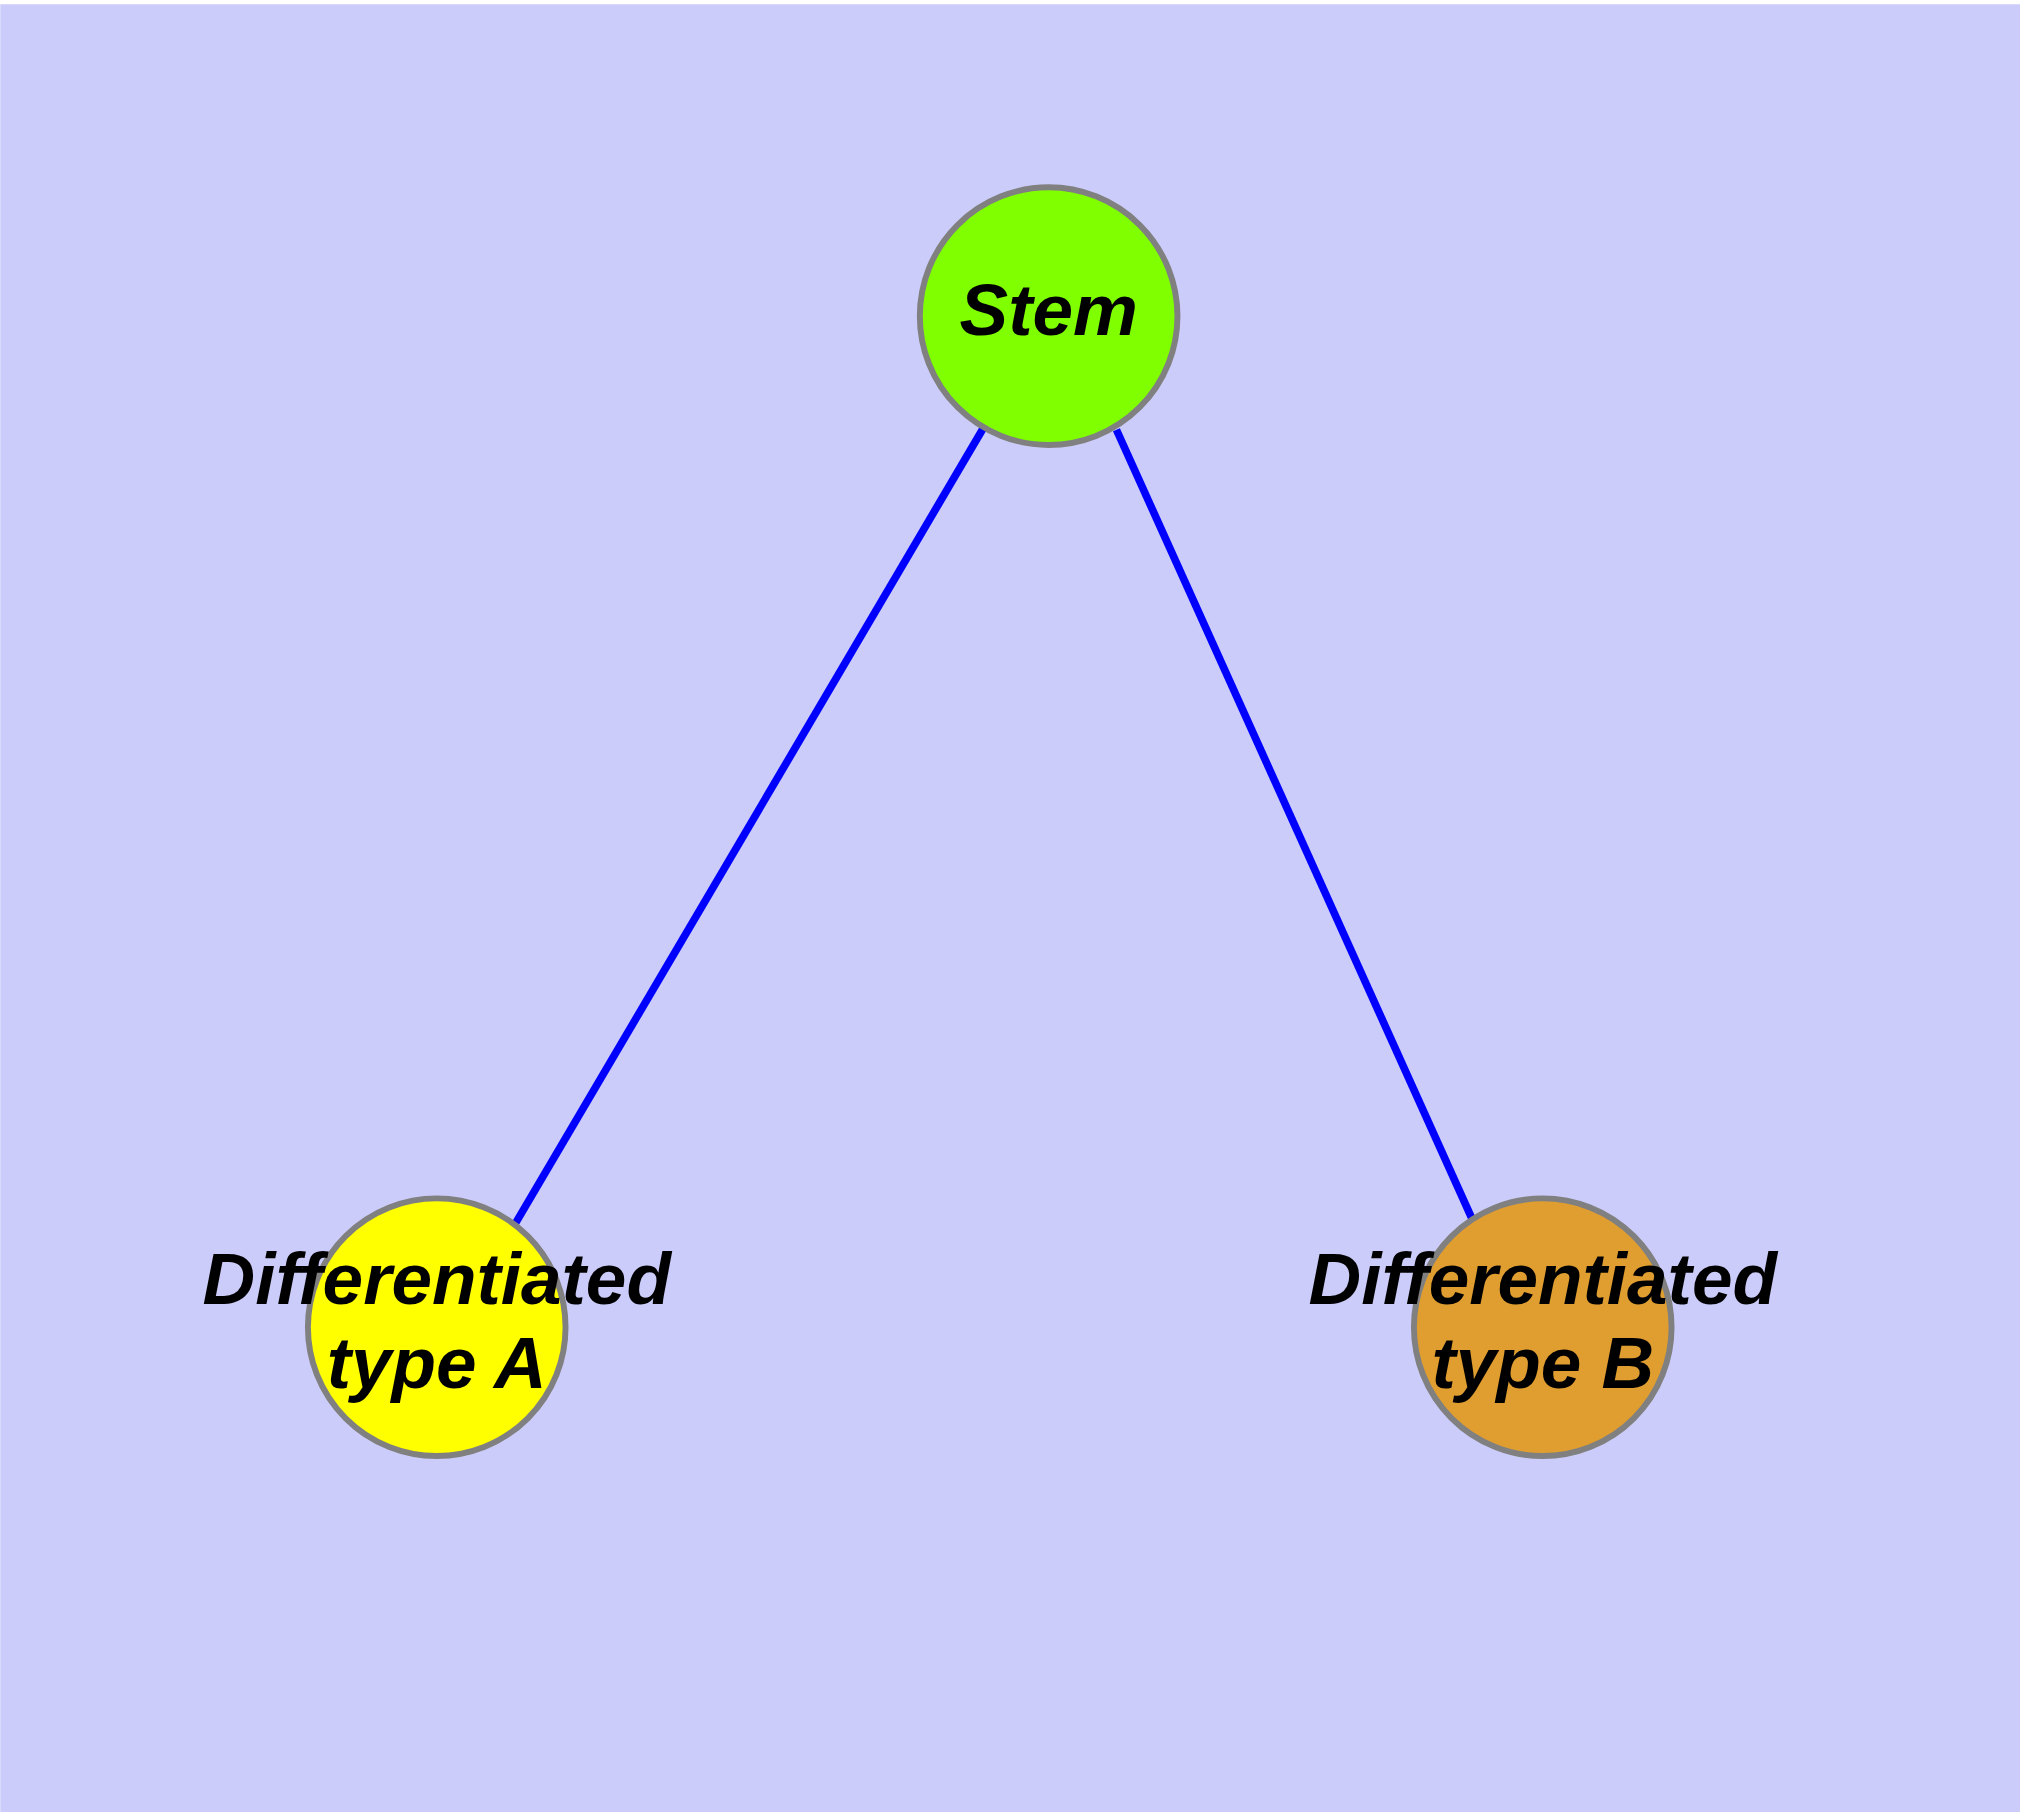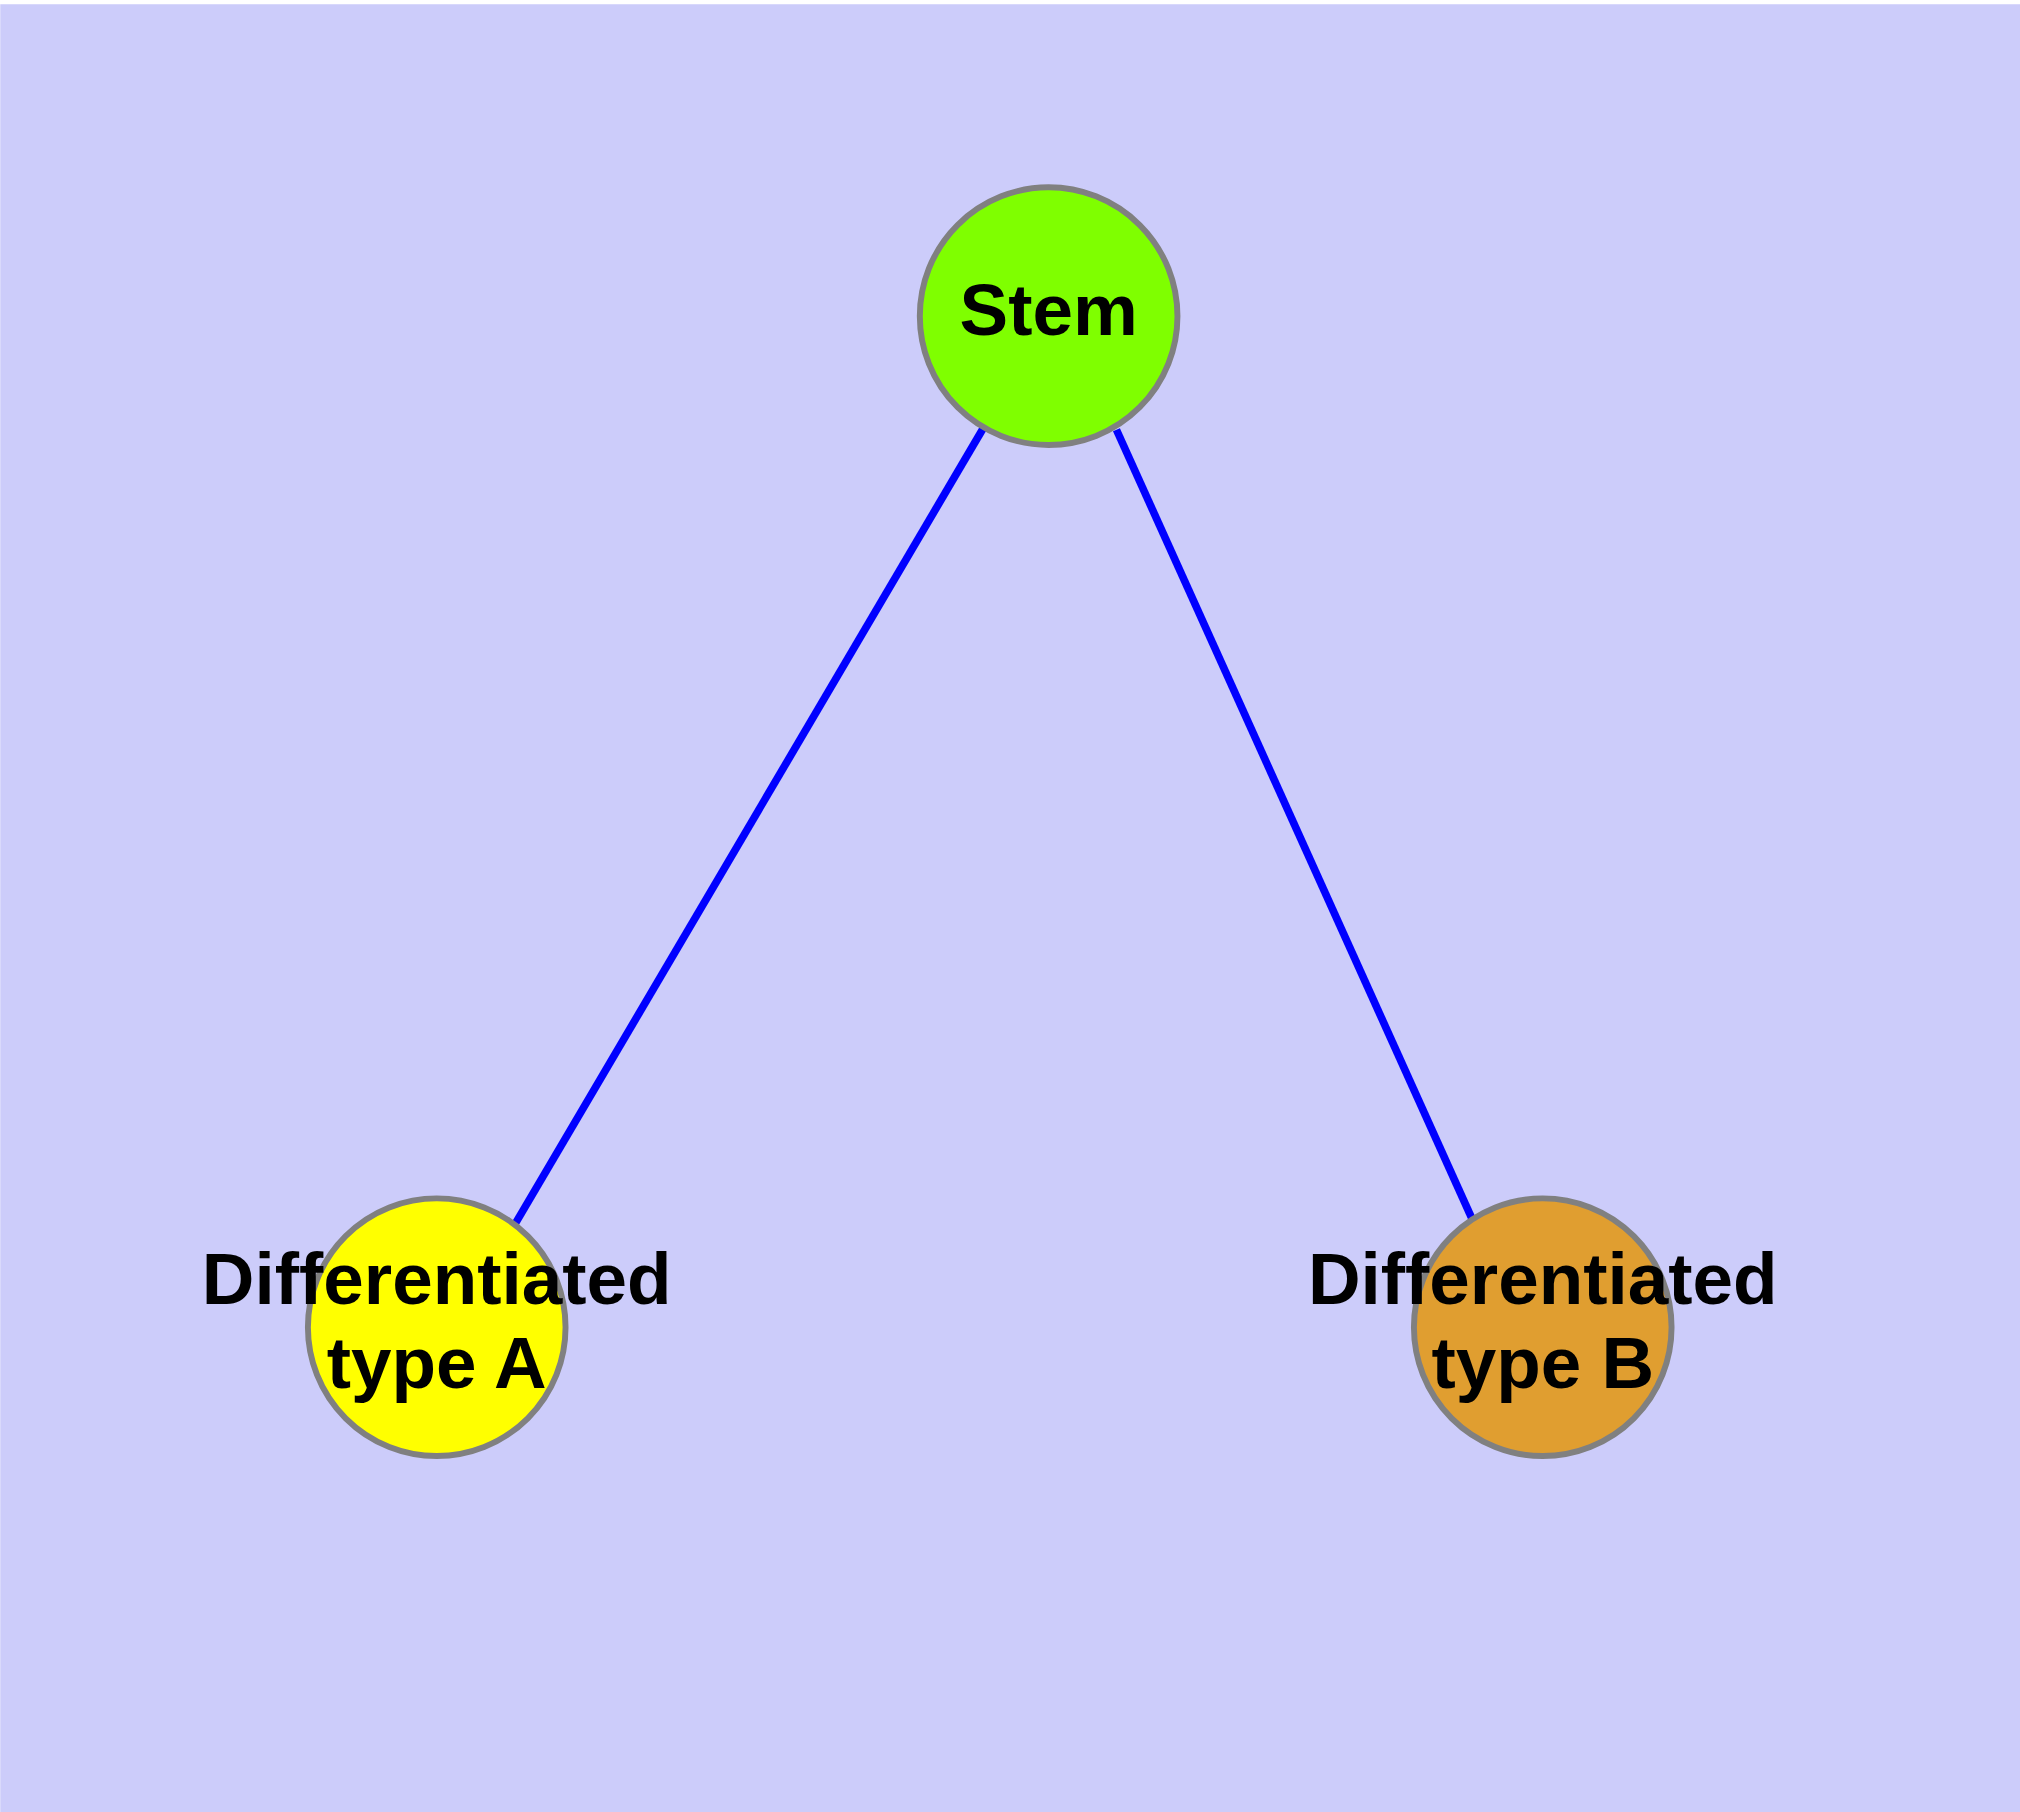--- a/index.html
+++ b/index.html
@@ -12,20 +12,21 @@
     width: 2021px;
     height: 1812px;
     overflow: hidden;
     font-family: "Liberation Sans", sans-serif;
   }
   #canvas-root {
     position: relative;
     width: 2021px;
     height: 1812px;
     background: #ffffff;
+    font-style: italic;
   }
   #graph-svg {
     display: block;
     position: absolute;
     left: 0;
     top: 0;
   }
   .node-label {
     font-family: "Liberation Sans", sans-serif;
     font-weight: bold;

